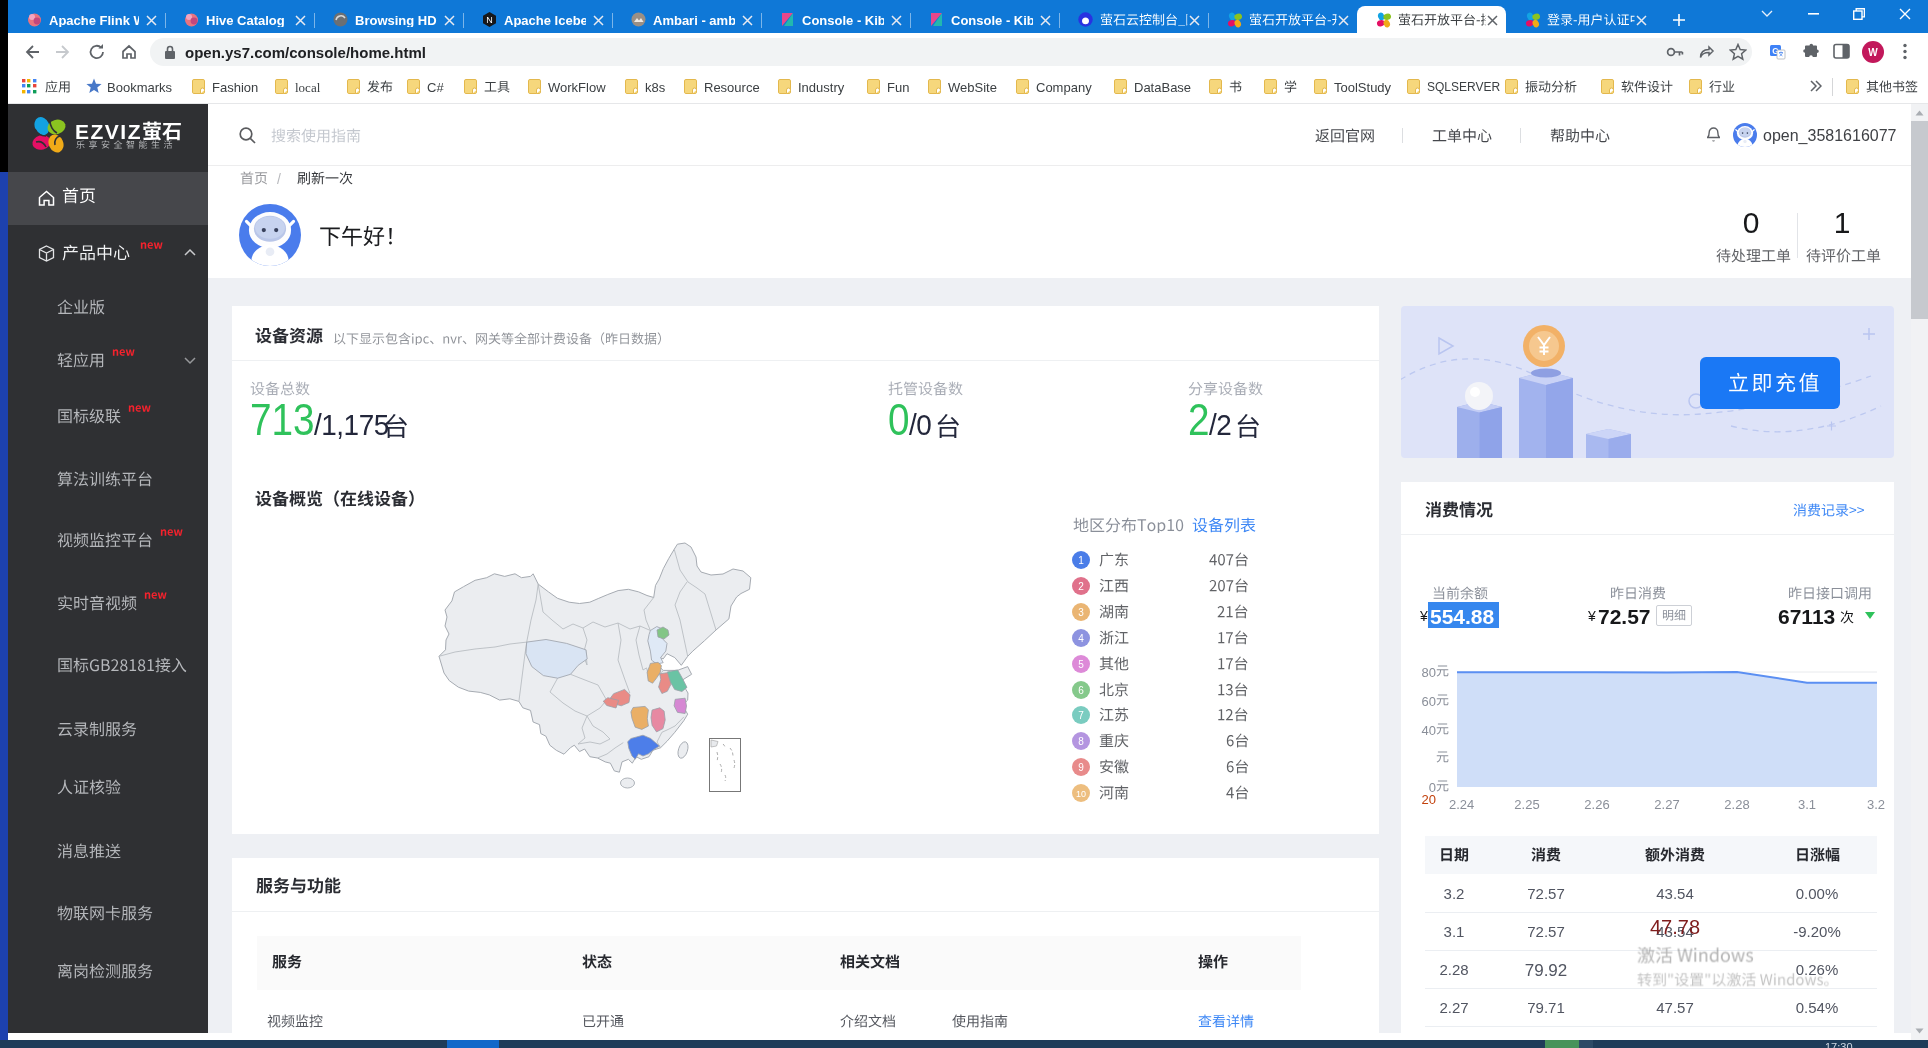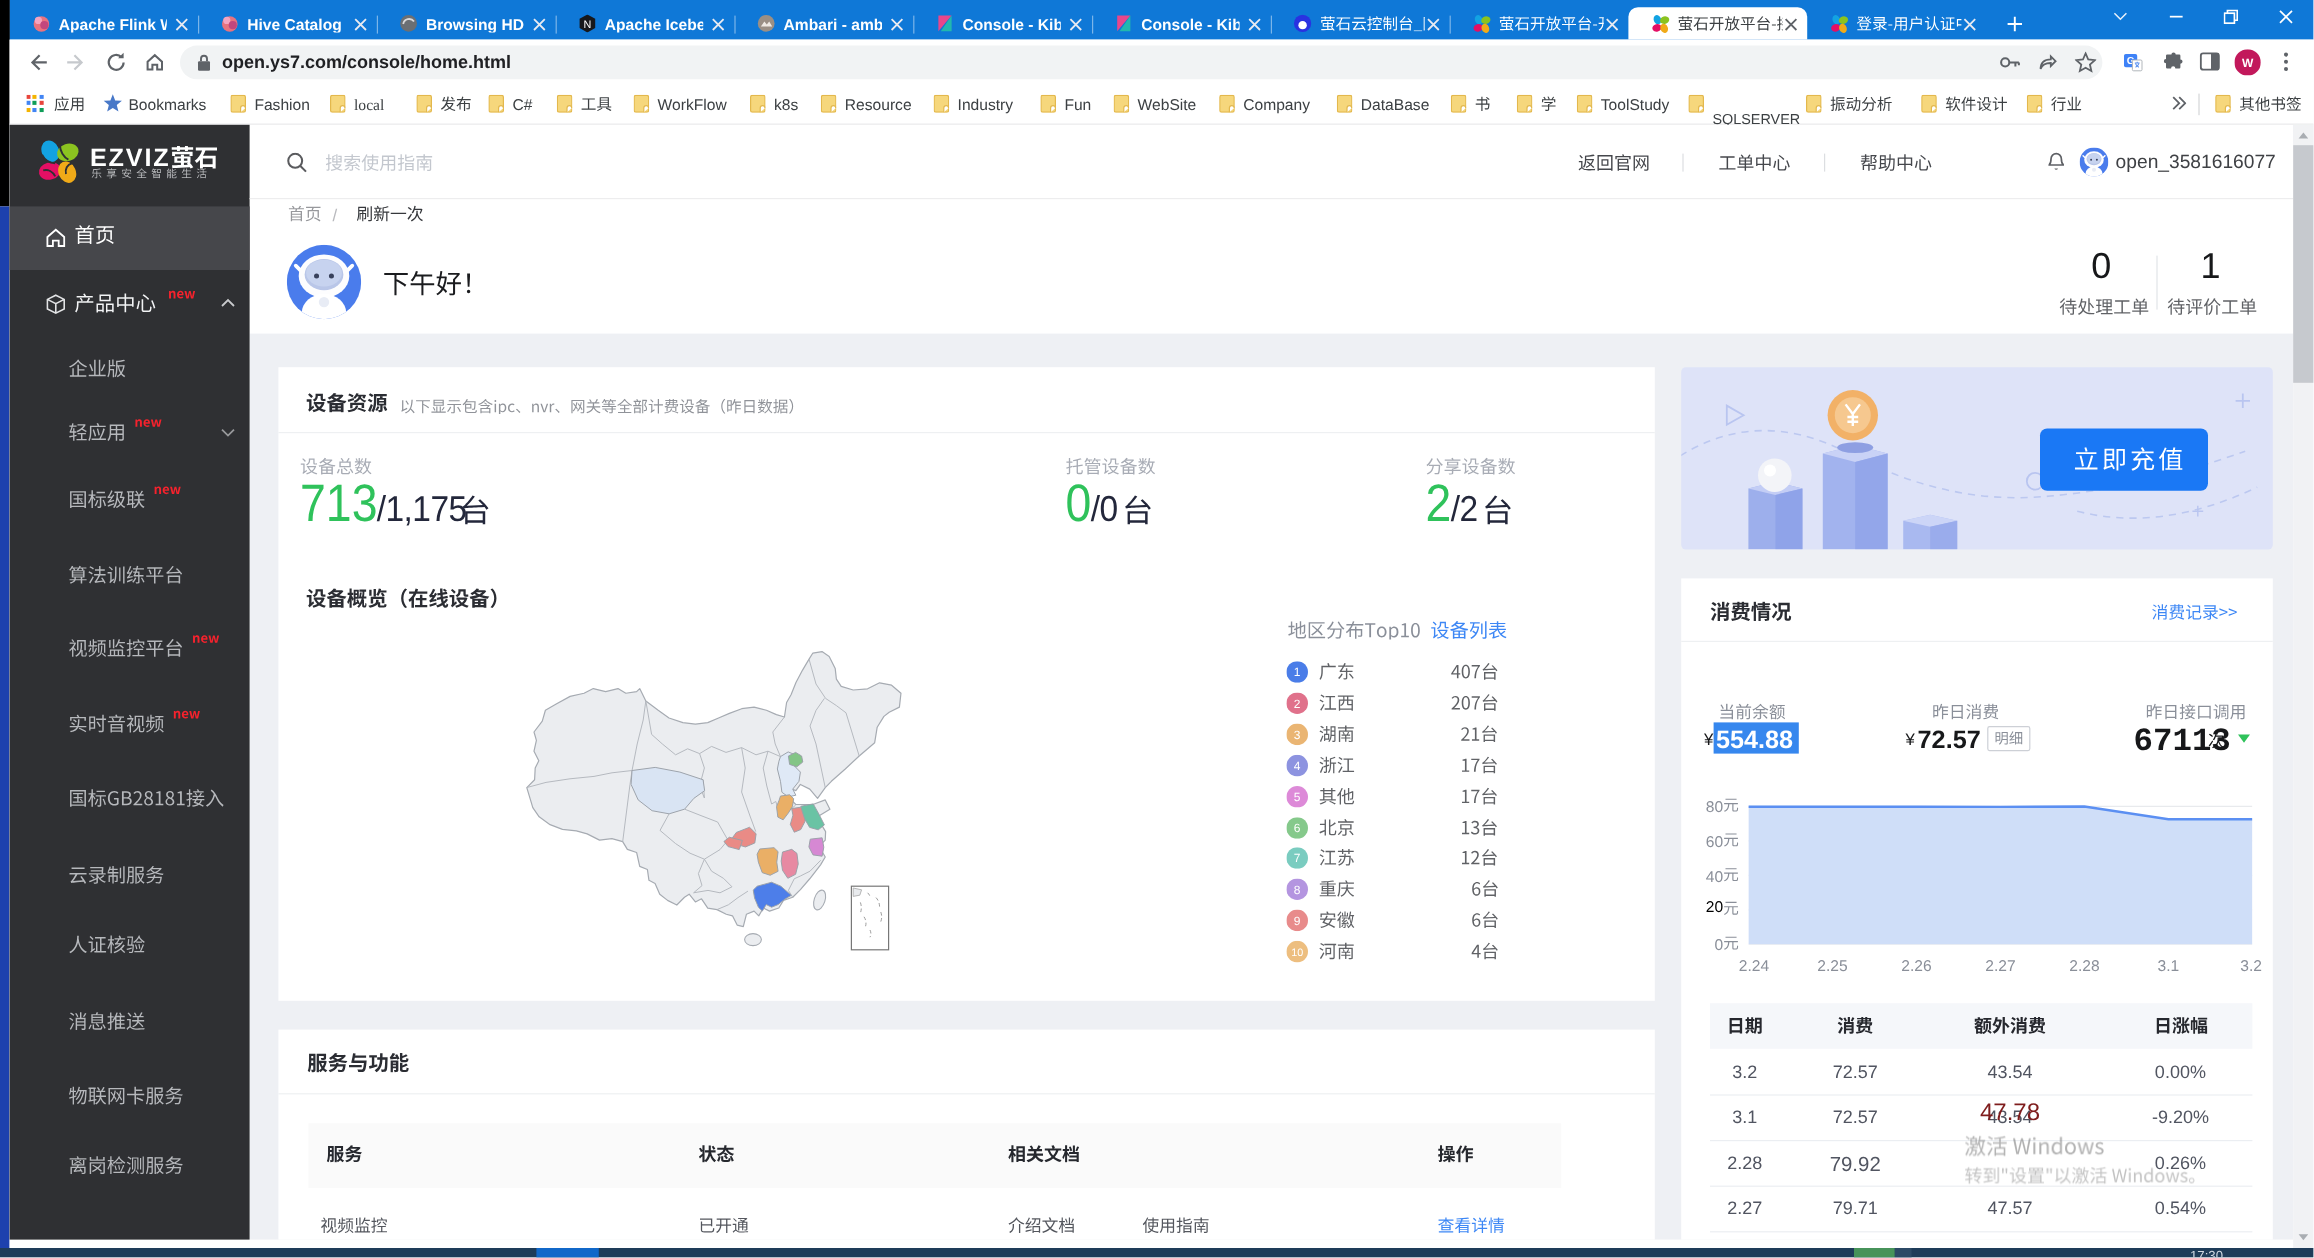--- a/index.html
+++ b/index.html
@@ -594,21 +594,21 @@
     </svg>
 <svg style="position:absolute;left:1314.0px;top:79.0px;" width="13.0" height="15.0">
       <rect x="0.5" y="0.5" width="12" height="14" rx="1.4" fill="#f6d77c" stroke="#e3b84d" stroke-width="1"></rect>
       <path d="M8.5 14.5V11a2 2 0 0 1 4 0" fill="#fff" stroke="#e3b84d" stroke-width="1"></path>
     </svg>
 <div style="position:absolute;left:1334.0px;top:81.0px;font-size:13px;color:#3c4043;font-weight:400;white-space:nowrap;line-height:1;">ToolStudy</div>
 <svg style="position:absolute;left:1407.0px;top:79.0px;" width="13.0" height="15.0">
       <rect x="0.5" y="0.5" width="12" height="14" rx="1.4" fill="#f6d77c" stroke="#e3b84d" stroke-width="1"></rect>
       <path d="M8.5 14.5V11a2 2 0 0 1 4 0" fill="#fff" stroke="#e3b84d" stroke-width="1"></path>
     </svg>
-<div style="position:absolute;left:1427.0px;top:81.0px;font-size:12px;color:#3c4043;font-weight:400;white-space:nowrap;line-height:1;margin-top:12px;">SQLSERVER</div>
+<div style="position:absolute;left:1427.0px;top:81.0px;font-size:12px;color:#3c4043;font-weight:400;white-space:nowrap;line-height:1;">SQLSERVER</div>
 <svg style="position:absolute;left:1505.0px;top:79.0px;" width="13.0" height="15.0">
       <rect x="0.5" y="0.5" width="12" height="14" rx="1.4" fill="#f6d77c" stroke="#e3b84d" stroke-width="1"></rect>
       <path d="M8.5 14.5V11a2 2 0 0 1 4 0" fill="#fff" stroke="#e3b84d" stroke-width="1"></path>
     </svg>
 <svg style="position:absolute;left:1525.0px;top:80.0px;" width="52.0" height="13" viewBox="0 0 4000 1000">
       <g fill="#3c4043" transform="translate(0,880) scale(1,-1)">
         <use href="#q27r" x="0"></use>
         <use href="#q28r" x="1000"></use>
         <use href="#q29r" x="2000"></use>
         <use href="#q30r" x="3000"></use>
@@ -1436,21 +1436,21 @@
 <div style="position:absolute;left:1430.0px;top:606.0px;font-size:21px;color:#ffffff;font-weight:700;white-space:nowrap;line-height:1;">554.88</div>
 <div style="position:absolute;left:1588.0px;top:609.0px;font-size:14px;color:#17181a;font-weight:400;white-space:nowrap;line-height:1;">¥</div>
 <div style="position:absolute;left:1598.0px;top:606.0px;font-size:21px;color:#17181a;font-weight:700;white-space:nowrap;line-height:1;">72.57</div>
 <div style="position:absolute;left:1656px;top:605px;width:36px;height:21px;border:1px solid #cdd0d6;border-radius:2px;"></div>
 <svg style="position:absolute;left:1662.0px;top:609.0px;" width="24.0" height="12" viewBox="0 0 2000 1000">
       <g fill="#8a8f99" transform="translate(0,880) scale(1,-1)">
         <use href="#q219r" x="0"></use>
         <use href="#q220r" x="1000"></use>
       </g>
     </svg>
-<div style="position:absolute;left:1778.0px;top:606.0px;font-size:27px;color:#17181a;font-weight:700;white-space:nowrap;line-height:1;font-family:Liberation Mono, monospace;">67113</div>
+<div style="position:absolute;left:1778.0px;top:606.0px;font-size:21px;color:#17181a;font-weight:700;white-space:nowrap;line-height:1;">67113</div>
 <svg style="position:absolute;left:1840.0px;top:610.0px;" width="14.0" height="14" viewBox="0 0 1000 1000">
       <g fill="#17181a" transform="translate(0,880) scale(1,-1)">
         <use href="#q110r" x="0"></use>
       </g>
     </svg>
 <svg style="position:absolute;left:1864.0px;top:611.0px;" width="12.0" height="9.0">
       <path d="M1 1h10L6 8Z" fill="#2fc25b"></path>
     </svg>
 <svg style="position:absolute;left:1457.0px;top:660.0px;" width="420.0" height="127.0">
       <line x1="0.0" y1="12.0" x2="420.0" y2="12.0" stroke="#e8eaed" stroke-width="1"></line>
@@ -1472,21 +1472,21 @@
       <g fill="#8a8f99" transform="translate(0,880) scale(1,-1)">
         <use href="#q221r" x="0"></use>
       </g>
     </svg>
 <div style="position:absolute;right:492.0px;top:723.5px;font-size:13px;color:#8a8f99;font-weight:400;white-space:nowrap;line-height:1;">40</div>
 <svg style="position:absolute;left:1436.0px;top:721.5px;" width="13.0" height="13" viewBox="0 0 1000 1000">
       <g fill="#8a8f99" transform="translate(0,880) scale(1,-1)">
         <use href="#q221r" x="0"></use>
       </g>
     </svg>
-<div style="position:absolute;right:492.0px;top:749px;font-size:13px;color:#000000;font-weight:400;white-space:nowrap;line-height:1;">20</div>
+<div style="position:absolute;right:492.0px;top:793px;font-size:13px;color:#c2410c;font-weight:400;white-space:nowrap;line-height:1;">20</div>
 <svg style="position:absolute;left:1436.0px;top:750.2px;" width="13.0" height="13" viewBox="0 0 1000 1000">
       <g fill="#8a8f99" transform="translate(0,880) scale(1,-1)">
         <use href="#q221r" x="0"></use>
       </g>
     </svg>
 <div style="position:absolute;right:492.0px;top:781.0px;font-size:13px;color:#8a8f99;font-weight:400;white-space:nowrap;line-height:1;">0</div>
 <svg style="position:absolute;left:1436.0px;top:779.0px;" width="13.0" height="13" viewBox="0 0 1000 1000">
       <g fill="#8a8f99" transform="translate(0,880) scale(1,-1)">
         <use href="#q221r" x="0"></use>
       </g>

